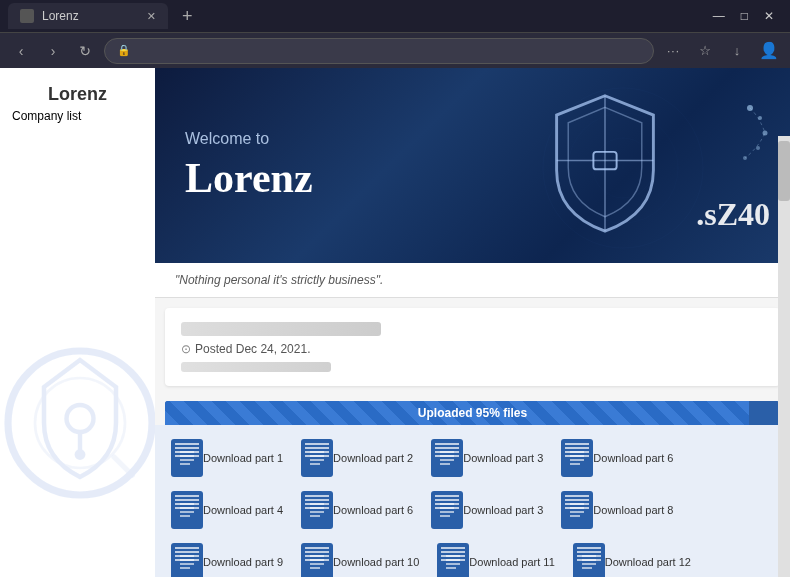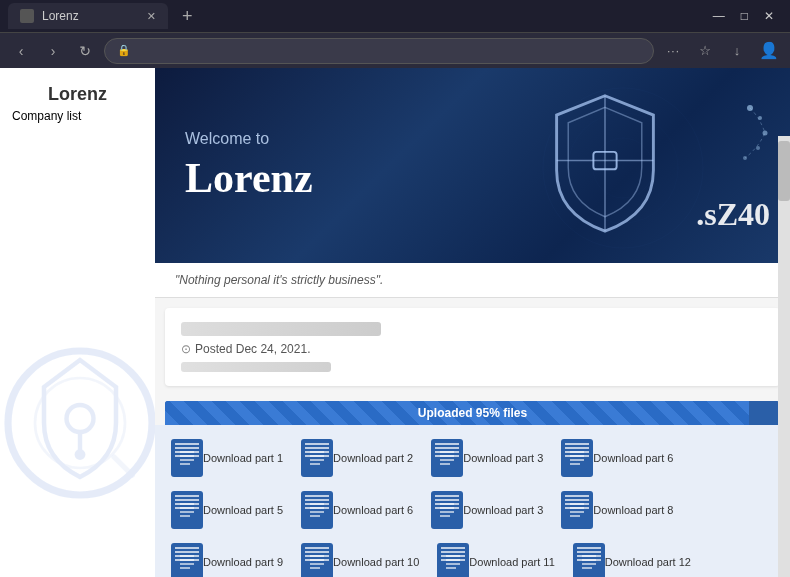--- a/index.html
+++ b/index.html
@@ -575,21 +575,21 @@
         <div class="download-item">
           <div class="doc-icon">
             <svg width="22" height="26" viewBox="0 0 22 26">
       <rect x="1" y="1" width="20" height="24" rx="2" fill="#2a5fa8"></rect>
       <line x1="4" y1="7" x2="18" y2="7" stroke="white" stroke-width="1.5" opacity="0.8"></line>
       <line x1="4" y1="11" x2="18" y2="11" stroke="white" stroke-width="1.5" opacity="0.8"></line>
       <line x1="4" y1="15" x2="18" y2="15" stroke="white" stroke-width="1.5" opacity="0.8"></line>
       <line x1="4" y1="19" x2="14" y2="19" stroke="white" stroke-width="1.5" opacity="0.8"></line>
     </svg>
           </div>
-          <span class="download-label">Download part 5</span>
+          <span class="download-label">Download part 4</span>
         </div>
         <div class="download-item">
           <div class="doc-icon">
             <svg width="22" height="26" viewBox="0 0 22 26">
       <rect x="1" y="1" width="20" height="24" rx="2" fill="#2a5fa8"></rect>
       <line x1="4" y1="7" x2="18" y2="7" stroke="white" stroke-width="1.5" opacity="0.8"></line>
       <line x1="4" y1="11" x2="18" y2="11" stroke="white" stroke-width="1.5" opacity="0.8"></line>
       <line x1="4" y1="15" x2="18" y2="15" stroke="white" stroke-width="1.5" opacity="0.8"></line>
       <line x1="4" y1="19" x2="14" y2="19" stroke="white" stroke-width="1.5" opacity="0.8"></line>
     </svg>

